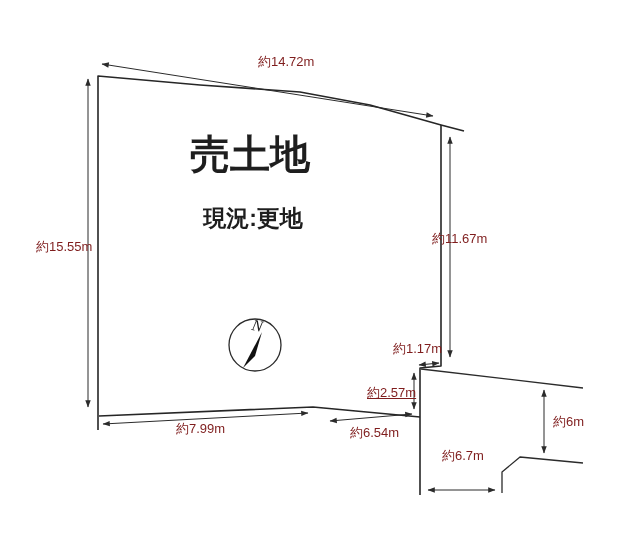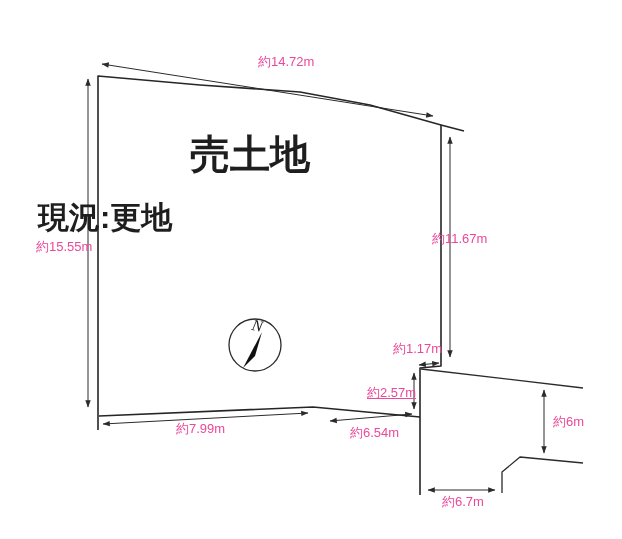--- a/index.html
+++ b/index.html
@@ -9,38 +9,38 @@
     background:#ffffff;
     font-family:"Liberation Sans","DejaVu Sans",sans-serif;
     color:#1e1e1e;
     overflow:hidden;
   }
   .canvas svg{position:absolute;left:0;top:0;}
   .dim-label{
     position:absolute;
     font-size:13px;
     line-height:14px;
-    color:#ec4899;
+    color:#7f1d1d;
     white-space:nowrap;
     letter-spacing:0px;
   }
   .title{
     position:absolute;
     left:130px;top:133px;width:240px;
     text-align:center;
     font-size:40px;line-height:42px;
     font-weight:700;
     letter-spacing:0px;
     white-space:nowrap;
   }
   .info-block{
     position:absolute;
     left:38px;top:203px;width:430px;
-    text-align:left;
-    font-size:31px;line-height:30px;
+    text-align:center;
+    font-size:23px;line-height:30px;
     font-weight:700;
     white-space:nowrap;
   }
   .north-label{
     position:absolute;
     left:252px;top:318px;
     font-family:"Liberation Serif","DejaVu Serif",serif;
     font-style:italic;
     font-size:16px;line-height:16px;
     transform:rotate(12deg);
@@ -88,15 +88,15 @@
   </div>
 
   <div class="dim-label" style="left:258px;top:55px;">約14.72m</div>
   <div class="dim-label" style="left:36px;top:240px;text-align:right;">約15.55m</div>
   <div class="dim-label" style="left:432px;top:232px;">約11.67m</div>
   <div class="dim-label" style="left:393px;top:342px;">約1.17m</div>
   <div class="dim-label" style="left:367px;top:386px;text-decoration:underline;">約2.57m</div>
   <div class="dim-label" style="left:176px;top:422px;">約7.99m</div>
   <div class="dim-label" style="left:350px;top:426px;">約6.54m</div>
   <div class="dim-label" style="left:553px;top:415px;">約6m</div>
-  <div class="dim-label" style="left:442px;top:495px;">約6.7m</div>
+  <div class="dim-label" style="left:442px;top:449px;">約6.7m</div>
 
 </div>
 
 </body></html>

